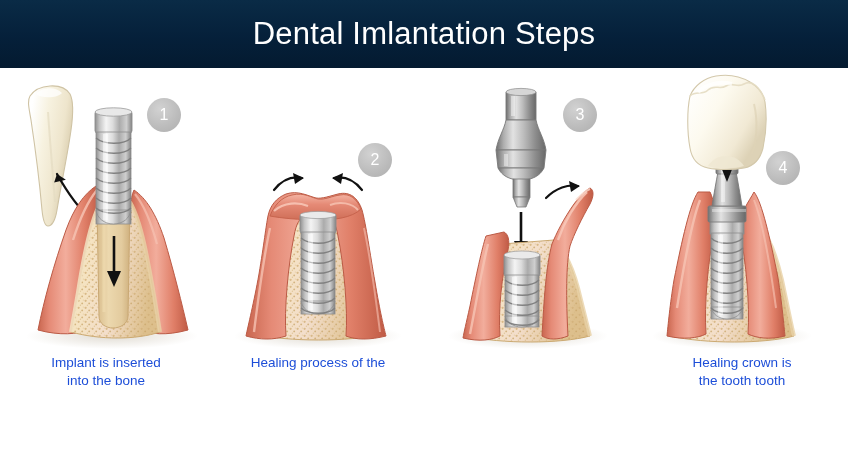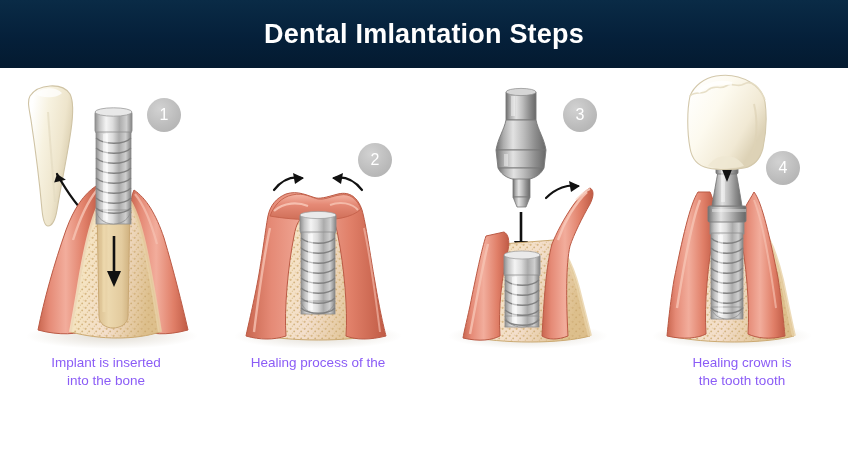--- a/index.html
+++ b/index.html
@@ -30,22 +30,22 @@
   }
   .header-title {
     position: absolute;
     left: 0;
     top: 0;
     width: 848px;
     height: 68px;
     line-height: 68px;
     text-align: center;
     color: #ffffff;
-    font-size: 27px;
-    font-weight: bold;
+    font-size: 31px;
+    font-weight: normal;
     letter-spacing: 0.2px;
     font-family: "Liberation Sans", sans-serif;
     white-space: nowrap;
   }
   
   .panel-strip {
     position: absolute;
     left: 0;
     top: 68px;
     width: 848px;
@@ -68,21 +68,21 @@
     display: block;
     width: 212px;
     height: 285px;
   }
   .caption {
     position: absolute;
     left: 6px;
     top: 286px;
     width: 200px;
     text-align: center;
-    color: #8b5cf6;
+    color: #1d4ed8;
     font-size: 13.5px;
     line-height: 18px;
     font-family: "Liberation Sans", sans-serif;
   }
   .caption-line { display: block; }
   
   .step-badge {
     position: absolute;
     width: 34px;
     height: 34px;

